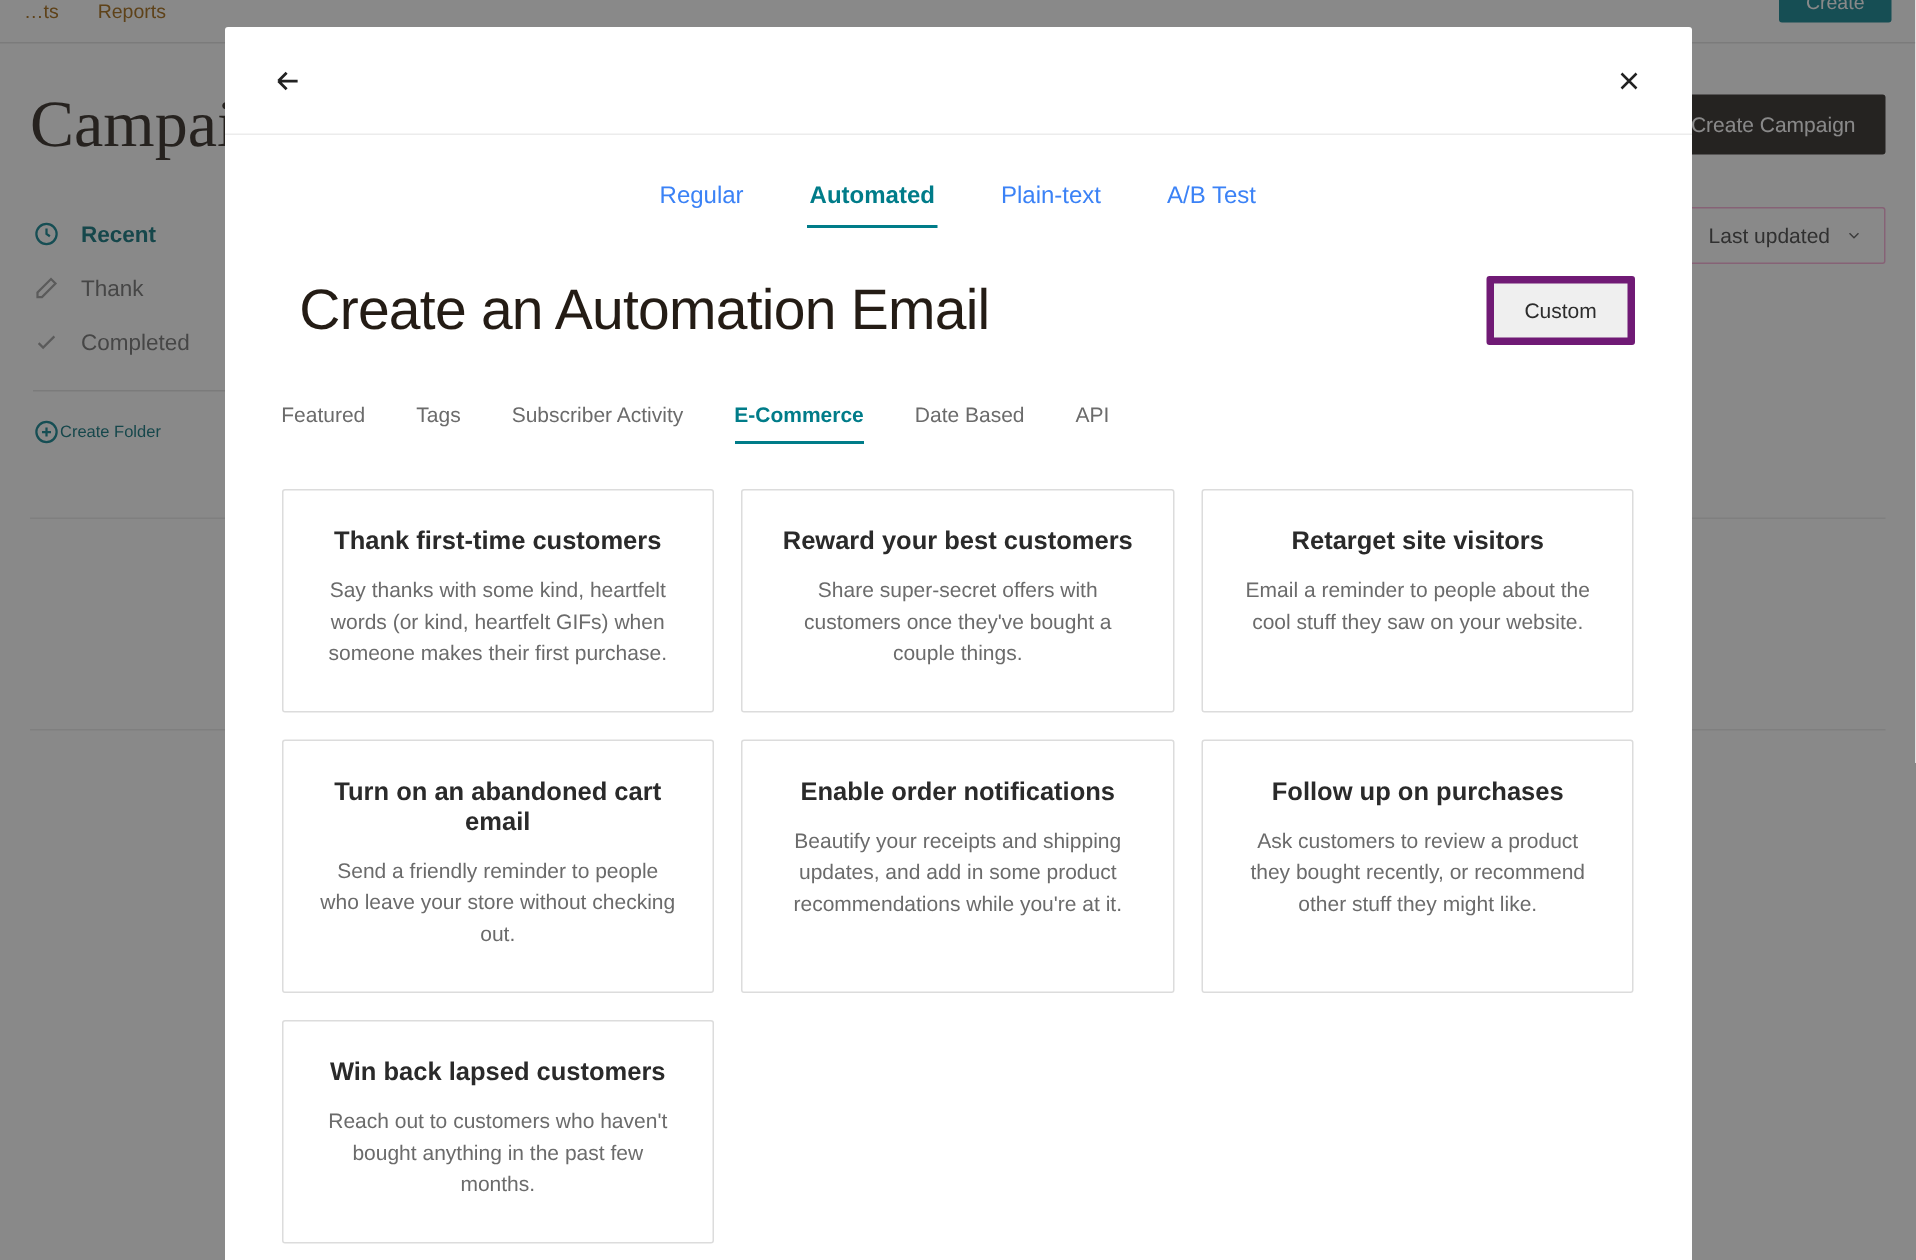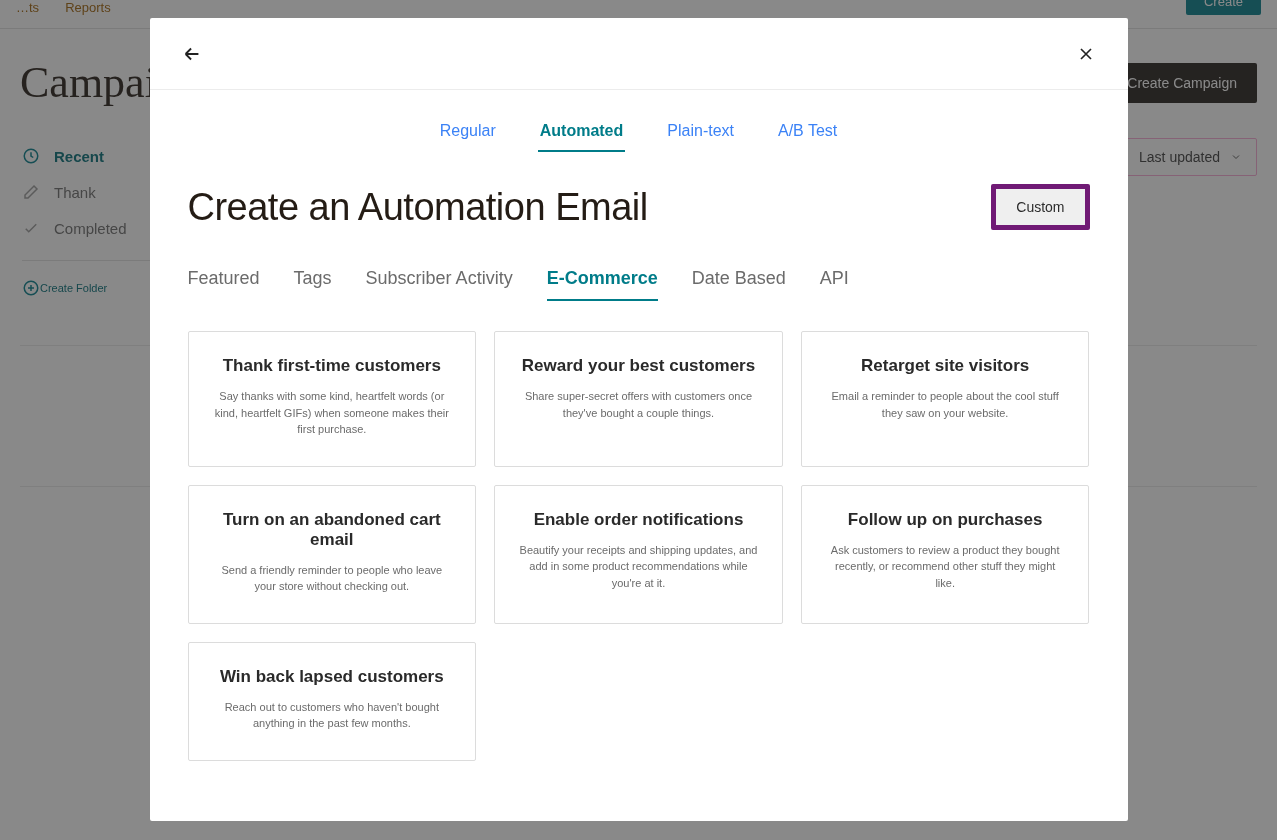--- a/index.html
+++ b/index.html
@@ -32,31 +32,31 @@
   .modal-header { height:72px; display:flex; align-items:center; padding:0 30px; border-bottom:1px solid #ececec; }
   .back-arrow, .close-x { width:24px; height:24px; cursor:pointer; display:flex; align-items:center; justify-content:center; color:#222; }
   .close-x { margin-left:auto; }
 
   .type-tabs { display:flex; justify-content:center; gap:40px; padding:26px 0 10px 0; }
   .type-tab { font-size:16px; color:#3b82f6; padding:6px 2px 10px 2px; cursor:pointer; }
   .type-tab.active { color:#007c89; font-weight:600; border-bottom:2px solid #007c89; }
 
   .modal-body { padding:0 38px; }
   .title-row { display:flex; align-items:center; margin-top:22px;}
-  .modal-title { font-family: "Helvetica Neue", Arial, sans-serif; font-size:38px; font-weight:500; letter-spacing:-0.5px;}
+  .modal-title { font-family: "Helvetica Neue", Arial, sans-serif; font-size:38px; font-weight:500; letter-spacing:-0.5px;margin-left:12px;}
   .btn-custom { margin-left:auto; background:#efefef; border:5px solid #701a75; padding:10px 20px; font-size:14px; color:#2c2c2c; cursor:pointer; border-radius:2px;}
 
   .cat-tabs { display:flex; gap:34px; margin-top:34px; border-bottom:0; }
-  .cat-tab { font-size:18px; color:#6b6b6b; padding:4px 0 10px 0; cursor:pointer; }
+  .cat-tab { font-size:14px; color:#6b6b6b; padding:4px 0 10px 0; cursor:pointer; }
   .cat-tab.active { color:#007c89; font-weight:600; border-bottom:2px solid #007c89; }
 
   .cards { display:grid; grid-template-columns: repeat(3, 1fr); gap:18px; margin-top:30px; }
   .card { border:1px solid #dcdcdc; border-radius:2px; padding:24px 22px 28px 22px; text-align:center; cursor:pointer;}
   .card-title { font-size:17px; font-weight:600; color:#2a2a2a; margin-bottom:12px; }
-  .card-desc { font-size:11px; color:#6b6b6b; line-height:1.5;text-align:center; }
+  .card-desc { font-size:14px; color:#6b6b6b; line-height:1.5;text-align:center; }
 
   svg { display:block; }
 </style>
 </head>
 <body>
 
 <div class="bg">
 
   <div class="topnav">
     <div class="topnav-left">

